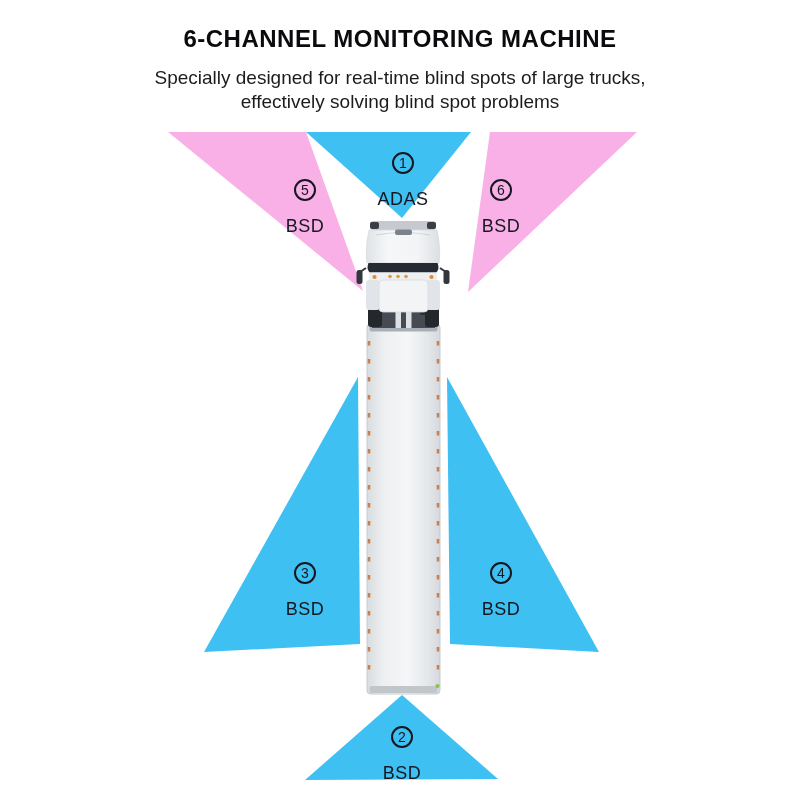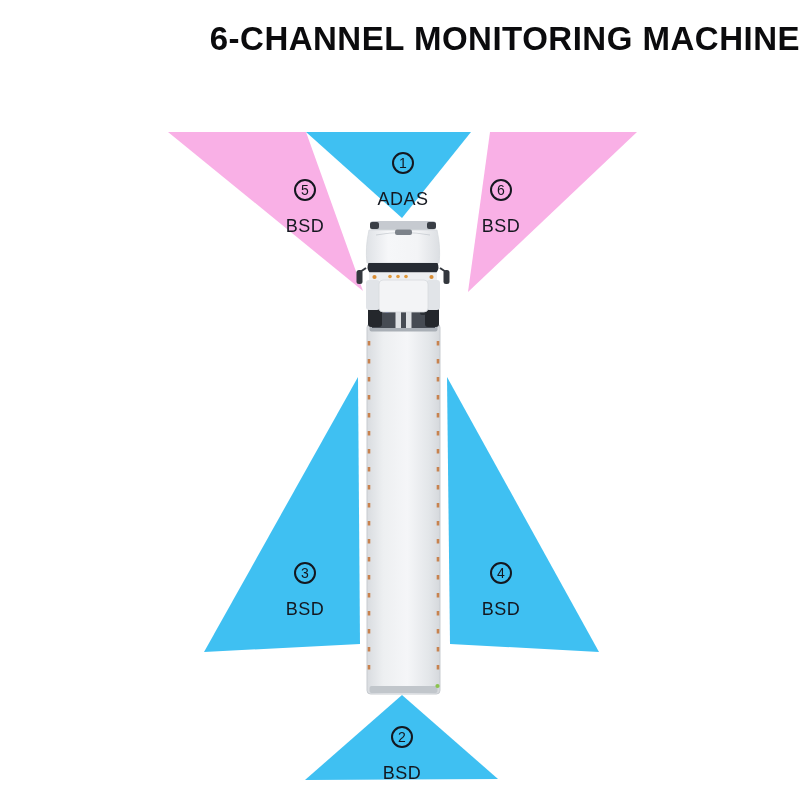--- a/index.html
+++ b/index.html
@@ -10,26 +10,25 @@
     position: relative;
     width: 800px;
     height: 800px;
     background: #ffffff;
   }
 
   
   .header { position: absolute; top: 0; left: 0; width: 800px; text-align: center; }
   .title {
     margin-top: 21px;
-    font-size: 33px;
+    font-size: 24px;
     line-height: 36px;
     font-weight: 700;
     letter-spacing: 0.5px;
     color: #0b0b0d;
-    text-align: right;
   }
   .subtitle {
     margin-top: 9px;
     font-size: 19px;
     line-height: 23.5px;
     font-weight: 400;
     color: #1c1c1e;
   }
 
   
@@ -68,20 +67,24 @@
   .pos-z4 { left: 453px; top: 562px; }
   .pos-z2 { left: 354px; top: 726px; }
 </style>
 </head>
 <body>
 
 <div class="canvas">
 
   <div class="header">
     <h1 class="title">6-CHANNEL MONITORING MACHINE</h1>
+    <p class="subtitle">
+      <span>Specially designed for real-time blind spots of large trucks,</span><br>
+      <span>effectively solving blind spot problems</span>
+    </p>
   </div>
 
   <svg class="diagram-svg" viewBox="0 0 800 800" xmlns="http://www.w3.org/2000/svg">
     <defs>
       <linearGradient id="gTrail" x1="0" y1="0" x2="1" y2="0">
         <stop offset="0" stop-color="#d9dce0"></stop>
         <stop offset="0.22" stop-color="#edeff1"></stop>
         <stop offset="0.55" stop-color="#f5f6f8"></stop>
         <stop offset="0.85" stop-color="#e3e6e9"></stop>
         <stop offset="1" stop-color="#d5d8dc"></stop>

